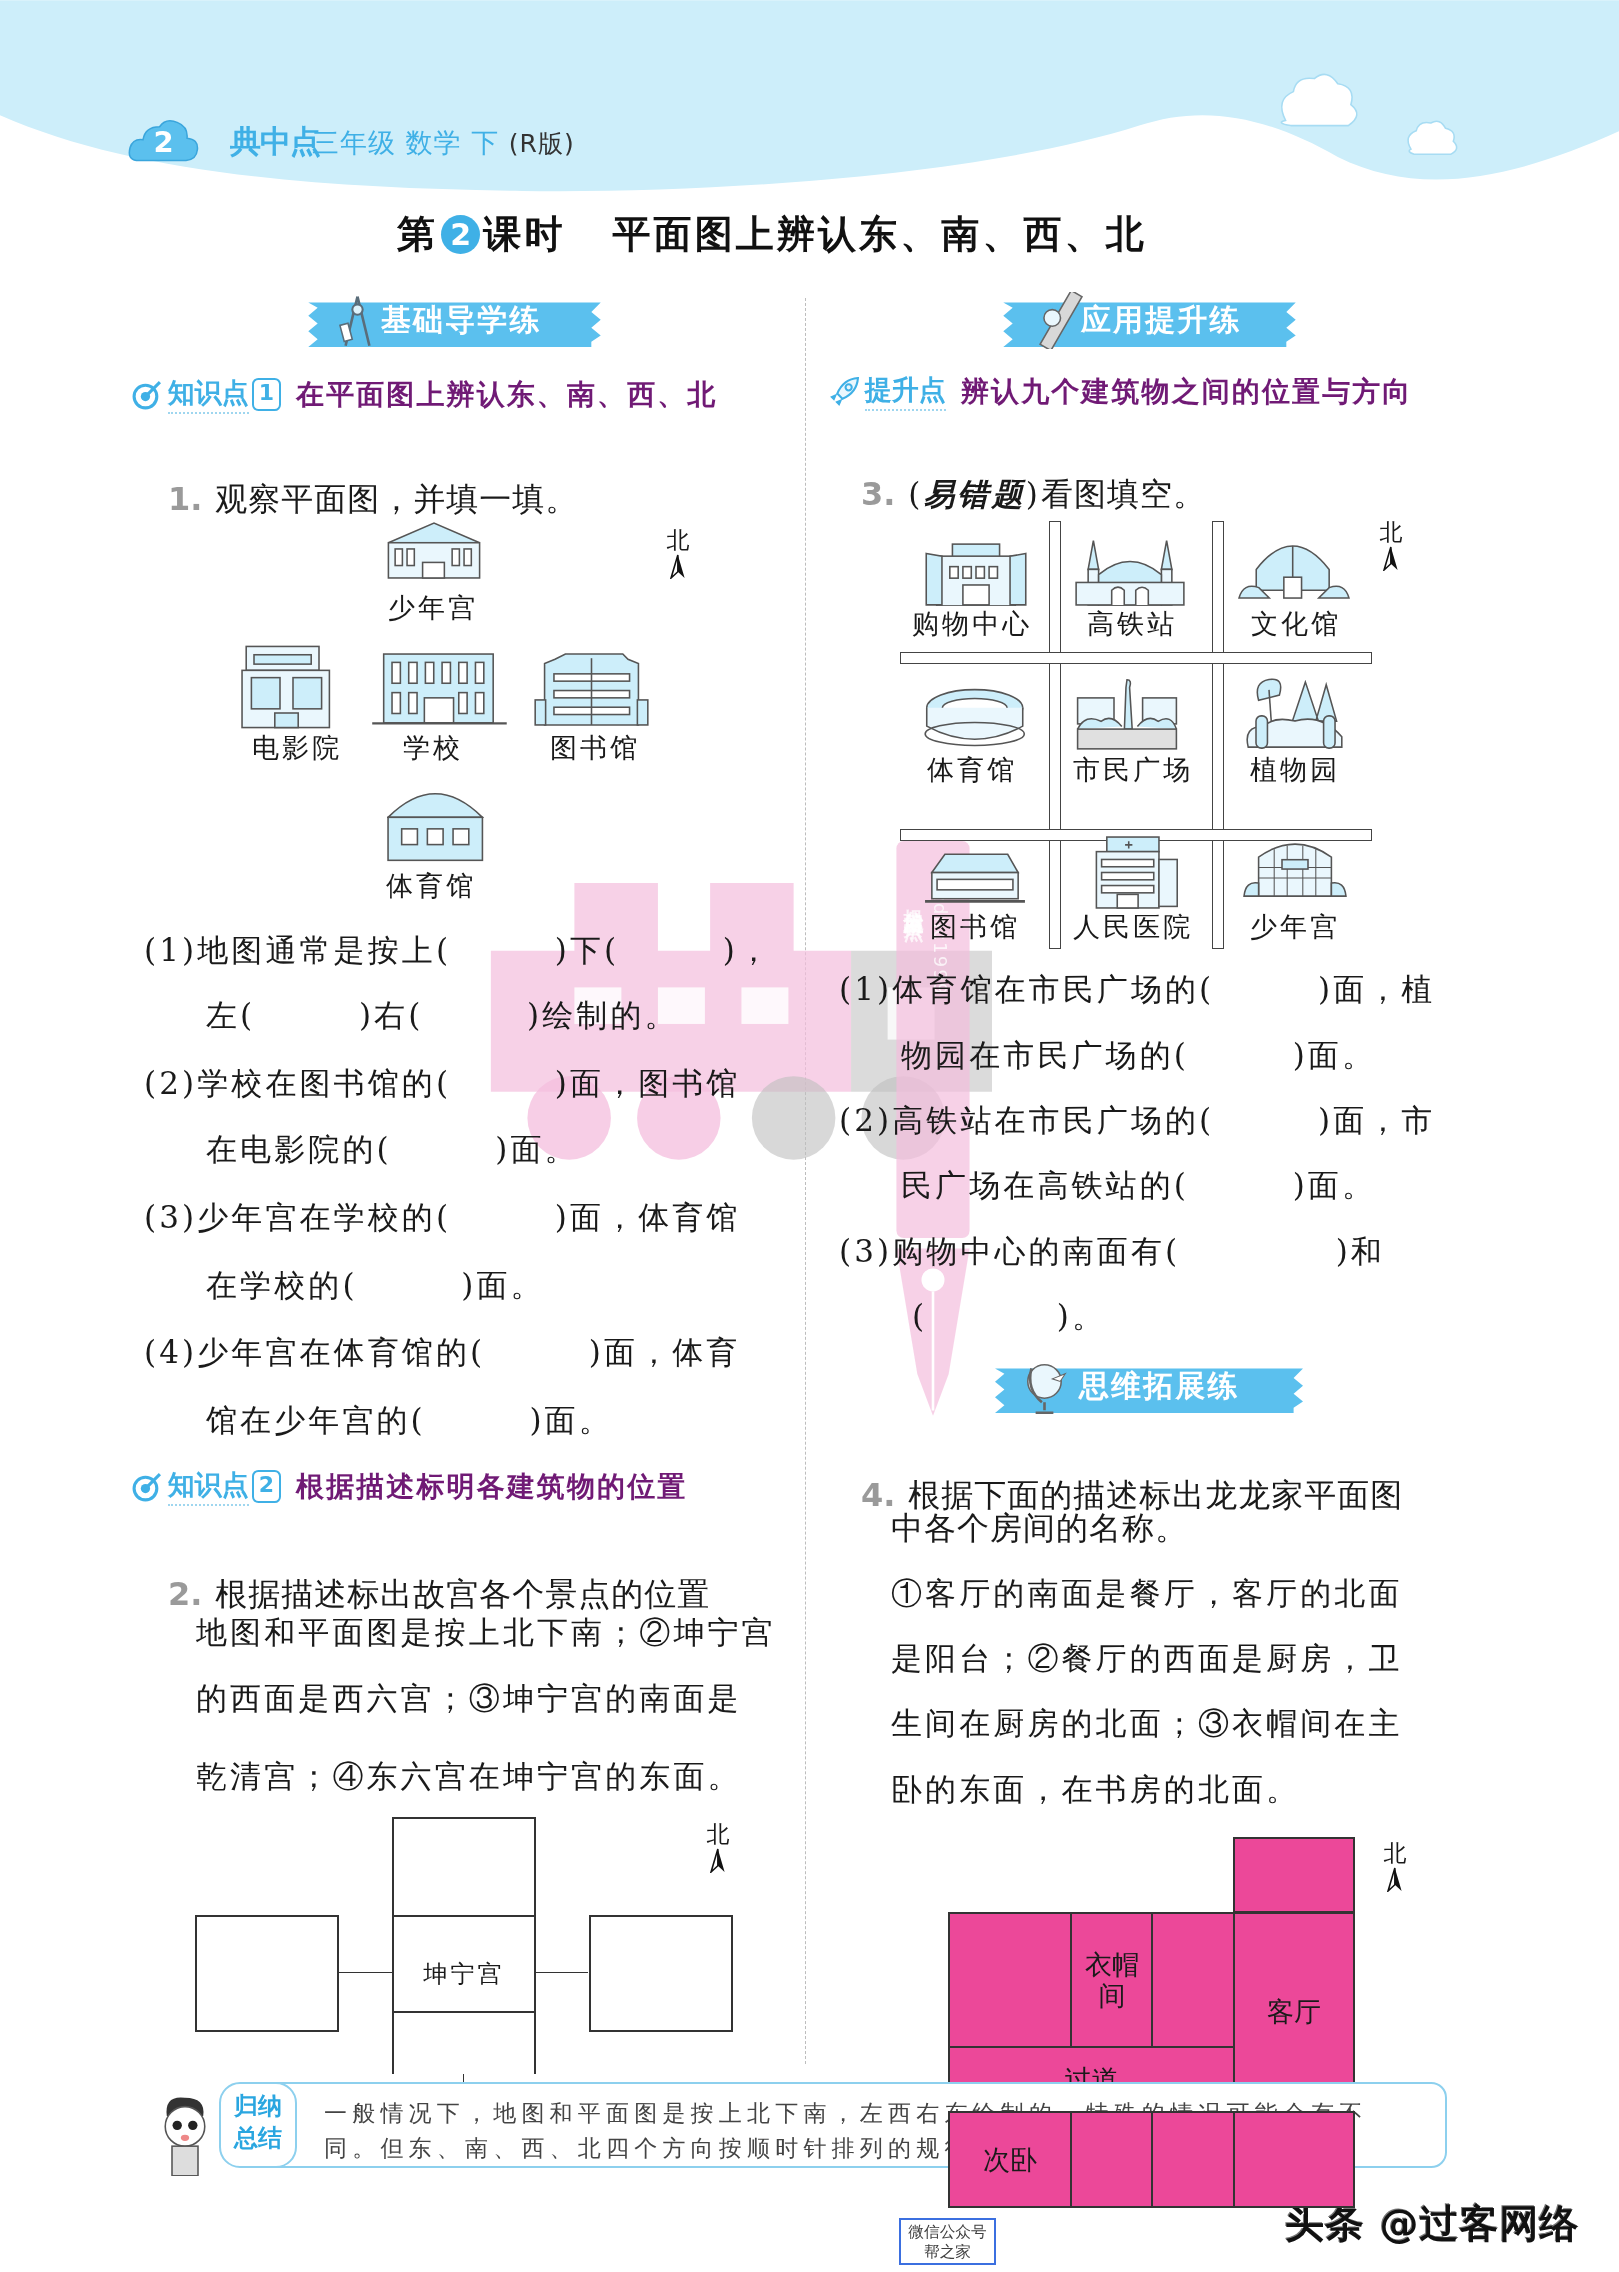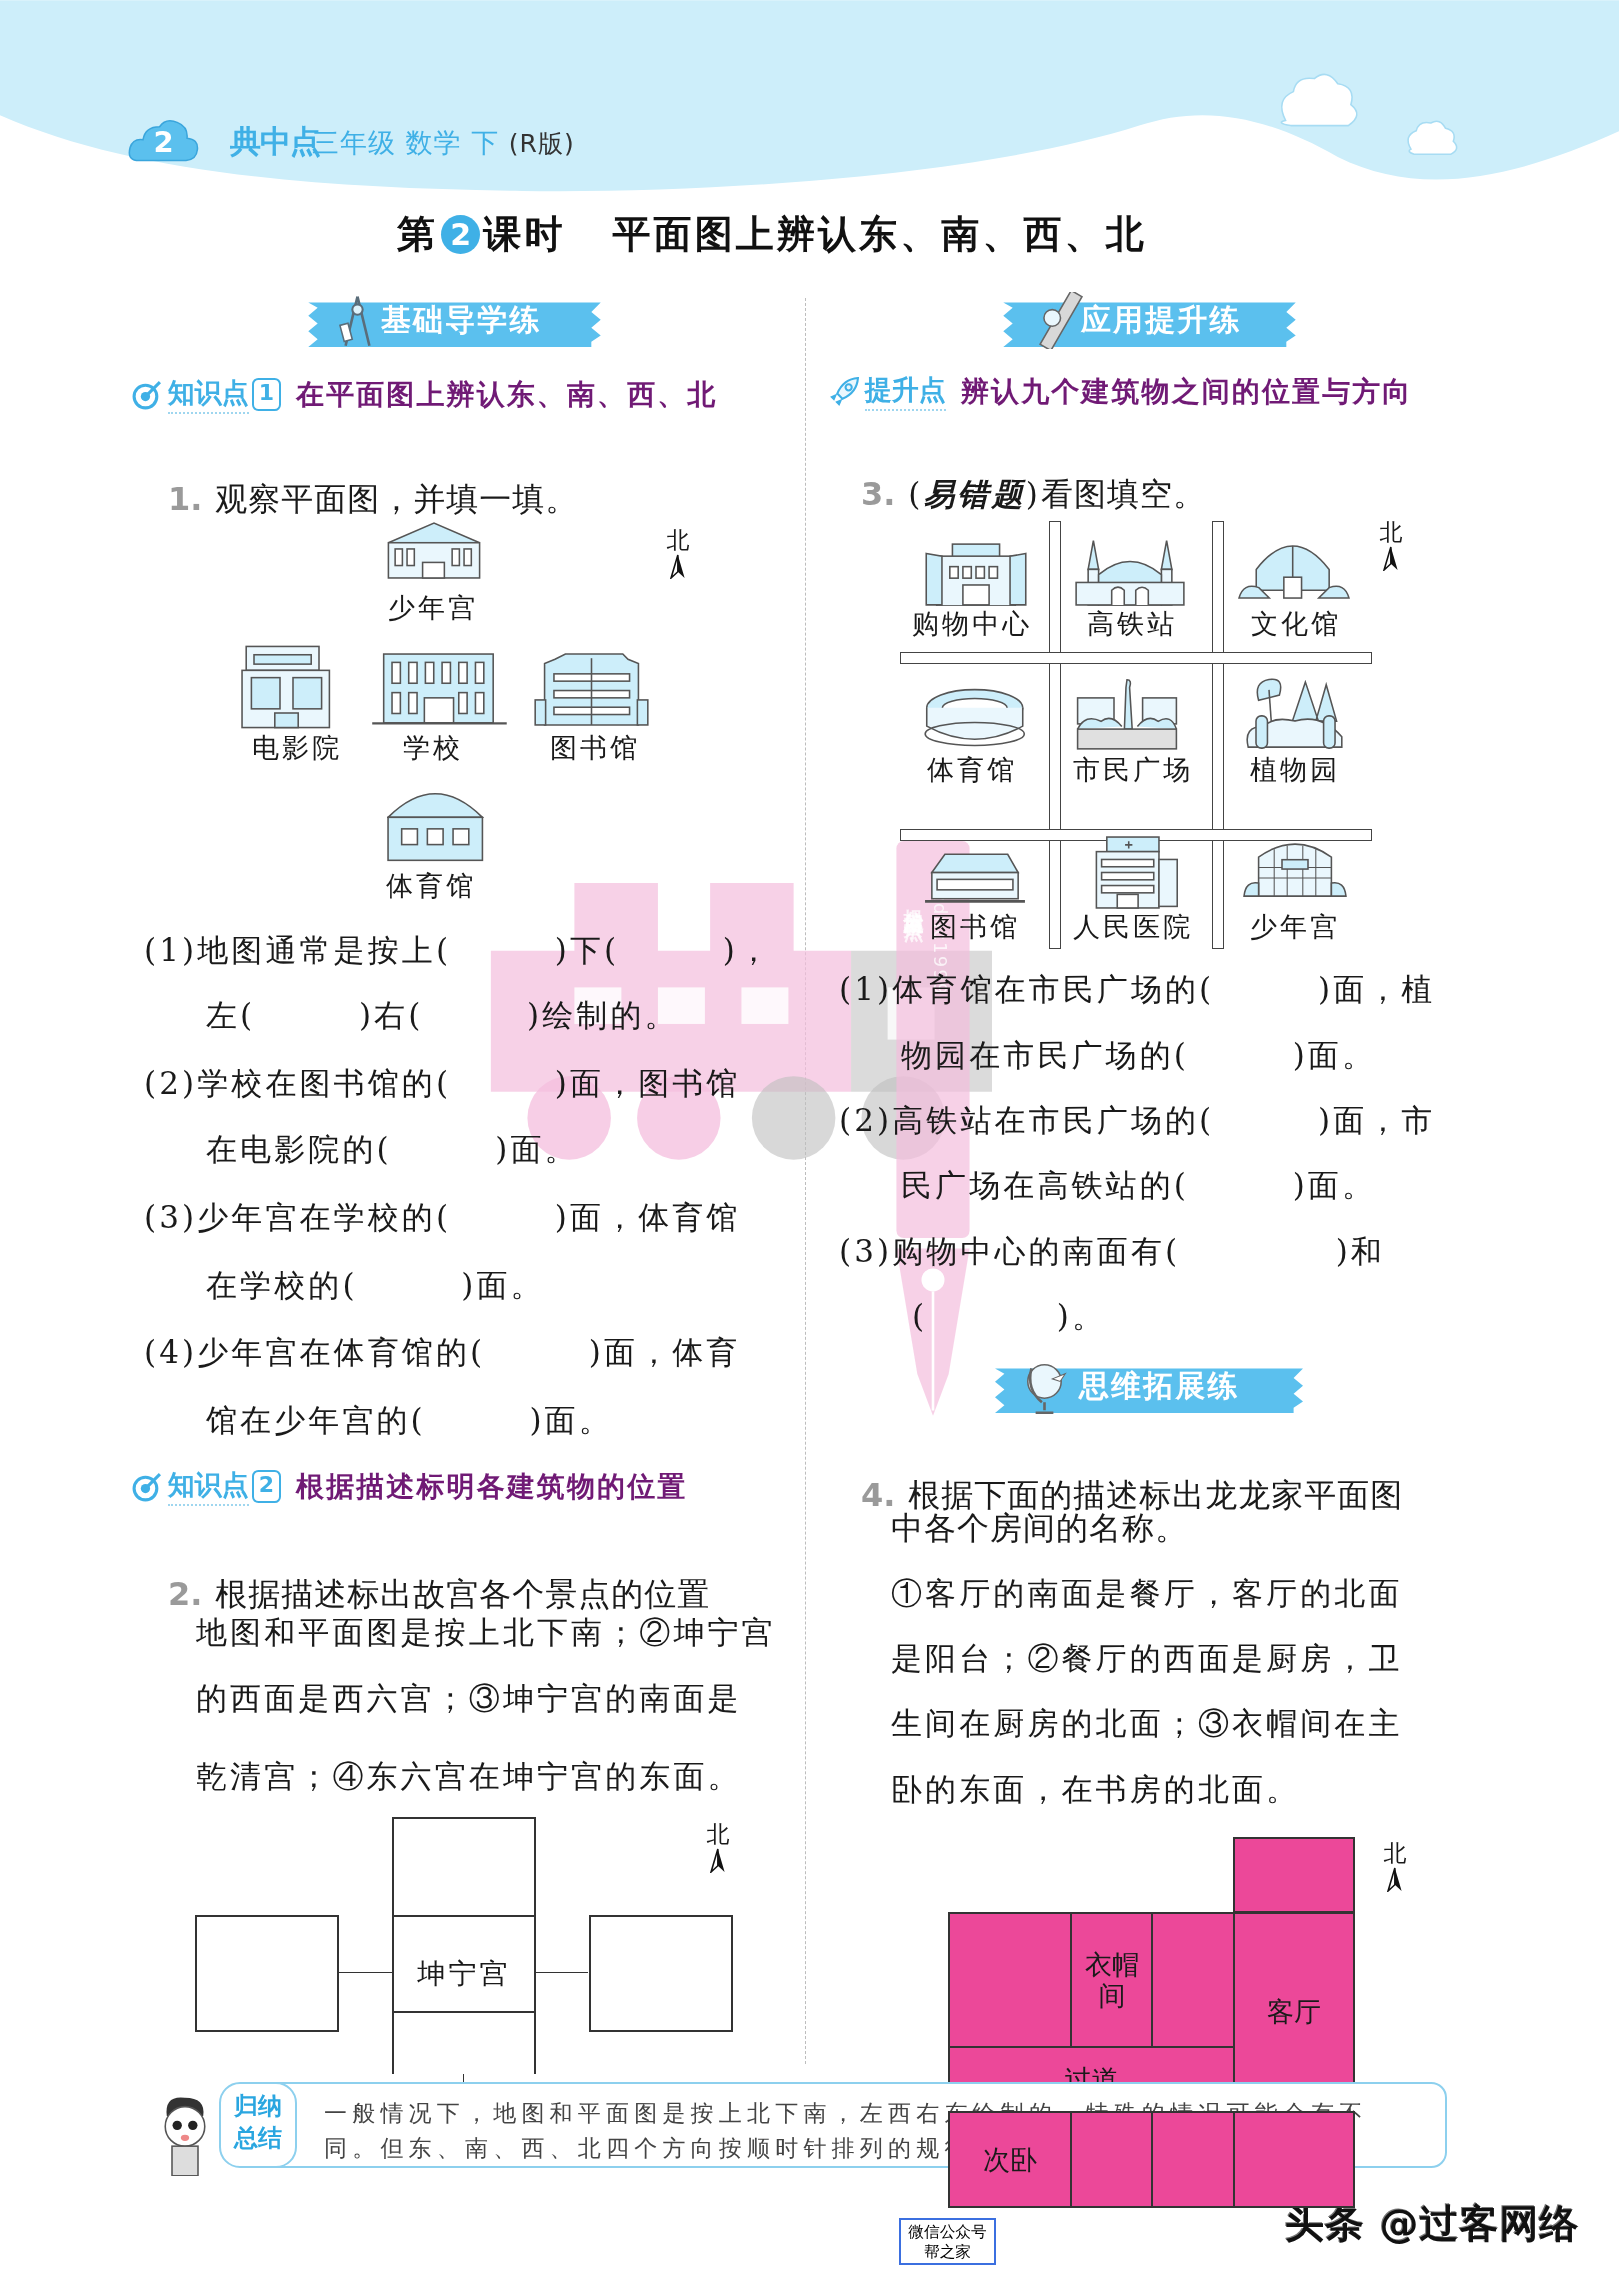--- a/index.html
+++ b/index.html
@@ -41,33 +41,33 @@
   .tag-em { font-weight: bold; font-style: italic; }
 
   
   .bld-label { position: absolute; font-size: 27px; letter-spacing: 3.1px; white-space: nowrap; }
   .north { position: absolute; width: 26px; text-align: center; }
   .north-label { font-size: 23px; line-height: 1; display: block; }
   .north svg { display: block; margin: 2.1px auto 0; }
 
   
   .box { position: absolute; border: 2.1px solid #333; background: #fff; box-sizing: border-box; }
-  .box-center { font-size: 28px; text-align: center; letter-spacing: 3.1px; display: flex; align-items: center; justify-content: center; }
+  .box-center { font-size: 24px; text-align: center; letter-spacing: 3.1px; display: flex; align-items: center; justify-content: center; }
   .line-h { position: absolute; height: 0; border-top: 1.6px solid #333; }
   .line-v { position: absolute; width: 0; border-left: 1.6px solid #333; }
 
   
   .room { position: absolute; border: 2.1px solid #333; box-sizing: border-box; display: flex; align-items: center; justify-content: center; font-size: 27px; background: #ec4899; }
 
   
   .summary { position: absolute; left: 230px; top: 2082px; width: 1217px; height: 86px; border: 2.6px solid #8dd0ee; border-radius: 15.7px; background: #fff; box-sizing: border-box; }
   .summary-text { position: absolute; left: 324px; font: 23px "DejaVu Sans", sans-serif; color: #444; letter-spacing: 5.2px; white-space: nowrap; }
   .summary-badge { position: absolute; left: 219px; top: 2082px; width: 78px; height: 86px; border: 2.6px solid #8dd0ee; border-radius: 21px; background: #fff; box-sizing: border-box; color: #2aa6e0; font: bold 24px "DejaVu Sans", sans-serif; text-align: center; line-height: 32px; padding-top: 6.3px; }
 
-  .footer-box { position: absolute; left: 899px; top: 2218px; width: 97px; height: 47px; border: 2.6px solid #3b6fe0; box-sizing: border-box; color: #000000; font: 15.7px "DejaVu Serif", serif; text-align: center; line-height: 20px; padding-top: 2.1px; }
+  .footer-box { position: absolute; left: 899px; top: 2218px; width: 97px; height: 47px; border: 2.6px solid #3b6fe0; box-sizing: border-box; color: #404040; font: 15.7px "DejaVu Serif", serif; text-align: center; line-height: 20px; padding-top: 2.1px; }
   .footer-credit { position: absolute; left: 1285px; top: 2197px; font: bold 39px "DejaVu Sans", sans-serif; color: #111; text-shadow: 1px 1px 0 #fff, -1px -1px 0 #777; letter-spacing: 1px; }
 
   
   .wm { position: absolute; pointer-events: none; }
   .wm-text { position: absolute; color: rgba(255,255,255,0.75); font: bold 20px "DejaVu Sans", sans-serif; writing-mode: vertical-rl; letter-spacing: 2.1px; }
 </style>
 </head>
 <body>
 
 <svg class="header-bg" width="1620" height="293" viewBox="0 0 3100 560">

